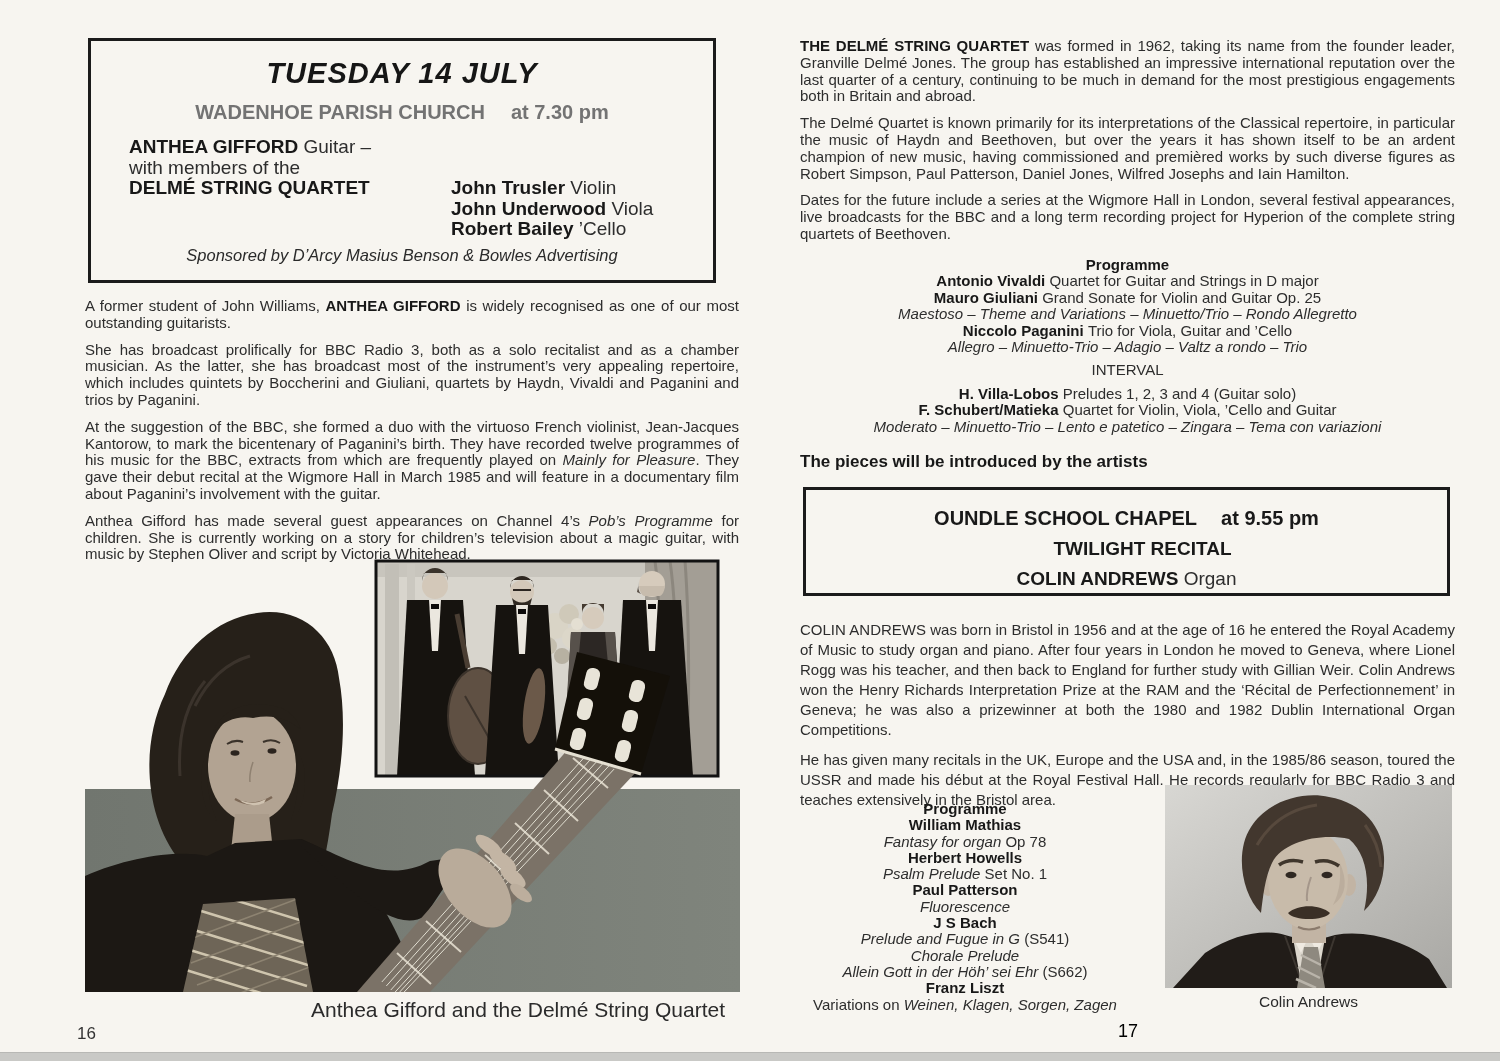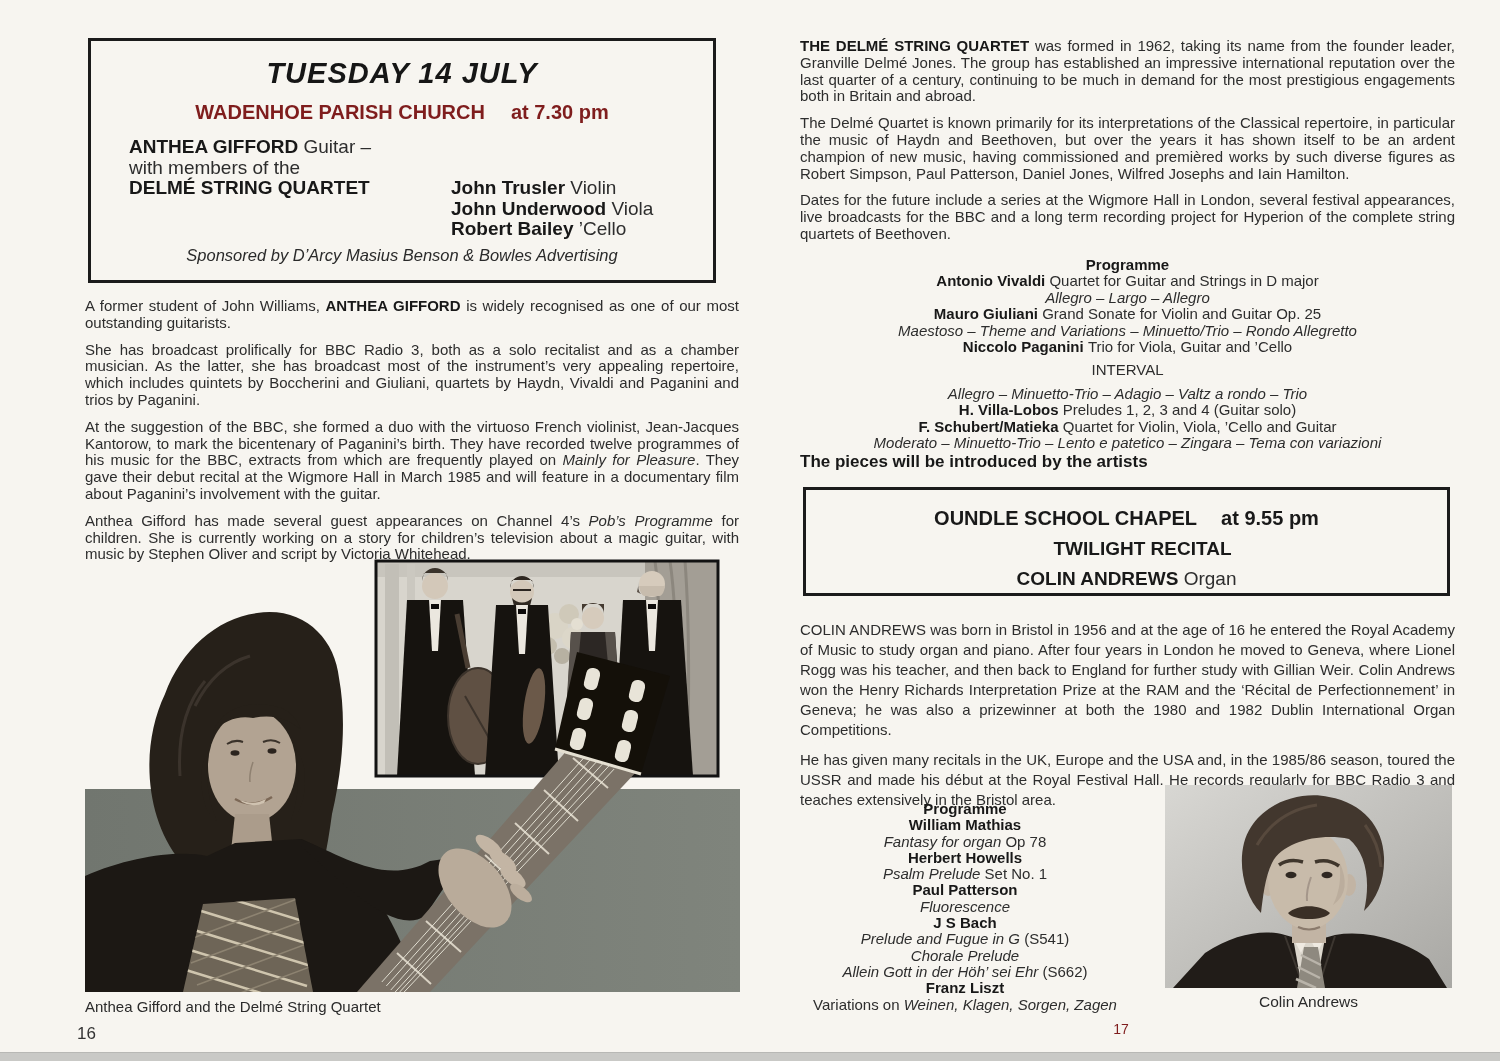--- a/index.html
+++ b/index.html
@@ -5,50 +5,50 @@
   html,body{margin:0;padding:0;}
   body{background:#e9e8e4;font-family:"Liberation Sans", sans-serif;}
   #page{position:relative;width:1500px;height:1061px;background:#f7f5f0;overflow:hidden;color:#2d2d2d;}
   .b{font-weight:700;color:#181818;}
   .seg-b{font-weight:700;color:#181818;}
   .seg-i{font-style:italic;}
 
   
   .header-box{position:absolute;left:88px;top:38px;width:622px;height:239px;border:3px solid #1b1b1b;}
   .hb-title{margin-top:16px;text-align:center;font-size:29px;font-weight:700;letter-spacing:1px;color:#161616;font-style:italic;}
-  .hb-venue{margin-top:11px;text-align:center;font-size:20px;font-weight:700;color:#7f1d1d;}
+  .hb-venue{margin-top:11px;text-align:center;font-size:20px;font-weight:700;color:#737373;}
   .hb-venue .hb-time{margin-left:26px;}
   .hb-artists{position:relative;margin:13px 0 0 38px;font-size:19px;line-height:20.5px;}
   .hb-perf{position:absolute;left:322px;top:41px;}
   .hb-sponsor{position:absolute;left:0;right:0;bottom:15px;text-align:center;font-style:italic;font-size:16.5px;color:#2a2a2a;}
 
   .paras{position:absolute;font-size:15px;line-height:16.8px;text-align:justify;margin-top:7px;}
   .paras p{margin:0 0 10px 0;}
   #left-paras{left:85px;top:291px;width:654px;}
 
   #anthea-photo{position:absolute;left:85px;top:556px;width:655px;height:436px;}
-  #caption-left{position:absolute;left:85px;top:998px;width:640px;text-align:left;font-size:15px;color:#2b2b2b;}
+  #caption-left{position:absolute;left:85px;top:998px;width:640px;text-align:right;font-size:21px;color:#2b2b2b;}
   #pagenum-left{position:absolute;left:77px;top:1024px;width:616px;text-align:left;font-size:17px;color:#333;}
 
   
   #right-paras{left:800px;top:31px;width:655px;}
   #programme1{position:absolute;left:800px;top:257px;width:655px;text-align:center;font-size:15px;line-height:16.4px;}
   #programme1 .interval{margin:7px 0;}
   #note{position:absolute;left:800px;top:452px;width:655px;font-size:17px;font-weight:700;color:#181818;}
   .box2{position:absolute;left:803px;top:487px;width:641px;height:103px;border:3px solid #1b1b1b;text-align:center;}
   .box2-l1{margin-top:17px;font-size:20px;font-weight:700;color:#191919;}
   .box2-l1 .hb-time{margin-left:24px;}
   .box2-l2{margin-top:8px;font-size:19px;font-weight:700;color:#191919;margin-left:32px;}
   .box2-l3{margin-top:8px;font-size:19px;font-weight:700;color:#191919;}
   .box2-l3 .reg{font-weight:400;color:#2d2d2d;}
   #bio-paras{left:800px;top:613px;width:655px;line-height:20px;}
   #programme2{position:absolute;left:800px;top:801px;width:330px;text-align:center;font-size:15px;line-height:16.3px;}
   #colin-photo{position:absolute;left:1165px;top:785px;width:287px;height:203px;}
   #caption-right{position:absolute;left:1165px;top:993px;width:287px;text-align:center;font-size:15.5px;color:#2b2b2b;}
-  #pagenum-right{position:absolute;left:1104px;top:1021px;width:34px;text-align:center;font-size:14px;color:#7f1d1d;}
+  #pagenum-right{position:absolute;left:1104px;top:1021px;width:34px;text-align:right;font-size:18px;color:#000000;}
 
   #scan-strip{position:absolute;left:0;top:1052px;width:1500px;height:9px;background:#c9c9c6;border-top:1px solid #b8b8b5;}
 </style>
 </head>
 <body>
 
 <div id="page">
 
   <div class="header-box">
     <div class="hb-title">TUESDAY 14 JULY</div>
@@ -229,26 +229,25 @@
 
   <div class="paras" id="right-paras">
     <p><span class="seg-b">THE DELMÉ STRING QUARTET</span><span> was formed in 1962, taking its name from the founder leader, Granville Delmé Jones. The group has established an impressive international reputation over the last quarter of a century, continuing to be much in demand for the most prestigious engagements both in Britain and abroad.</span></p>
     <p><span>The Delmé Quartet is known primarily for its interpretations of the Classical repertoire, in particular the music of Haydn and Beethoven, but over the years it has shown itself to be an ardent champion of new music, having commissioned and premièred works by such diverse figures as Robert Simpson, Paul Patterson, Daniel Jones, Wilfred Josephs and Iain Hamilton.</span></p>
     <p><span>Dates for the future include a series at the Wigmore Hall in London, several festival appearances, live broadcasts for the BBC and a long term recording project for Hyperion of the complete string quartets of Beethoven.</span></p>
   </div>
 
   <div id="programme1">
     <div class="pl"><span class="seg-b">Programme</span></div>
     <div class="pl"><span class="seg-b">Antonio Vivaldi </span><span>Quartet for Guitar and Strings in D major</span></div>
-    <div class="pl"><span class="seg-i">Allegro – Largo – Allegro</span></div>
     <div class="pl"><span class="seg-b">Mauro Giuliani </span><span>Grand Sonate for Violin and Guitar Op. 25</span></div>
     <div class="pl"><span class="seg-i">Maestoso – Theme and Variations – Minuetto/Trio – Rondo Allegretto</span></div>
     <div class="pl"><span class="seg-b">Niccolo Paganini </span><span>Trio for Viola, Guitar and ’Cello</span></div>
+    <div class="pl"><span class="seg-i">Allegro – Minuetto-Trio – Adagio – Valtz a rondo – Trio</span></div>
     <div class="pl interval"><span>INTERVAL</span></div>
-    <div class="pl"><span class="seg-i">Allegro – Minuetto-Trio – Adagio – Valtz a rondo – Trio</span></div>
     <div class="pl"><span class="seg-b">H. Villa-Lobos </span><span>Preludes 1, 2, 3 and 4 (Guitar solo)</span></div>
     <div class="pl"><span class="seg-b">F. Schubert/Matieka </span><span>Quartet for Violin, Viola, ’Cello and Guitar</span></div>
     <div class="pl"><span class="seg-i">Moderato – Minuetto-Trio – Lento e patetico – Zingara – Tema con variazioni</span></div>
   </div>
 
   <div id="note">The pieces will be introduced by the artists</div>
 
   <div class="box2">
     <div class="box2-l1">
       <span>OUNDLE SCHOOL CHAPEL</span><span class="hb-time">at 9.55 pm</span>

